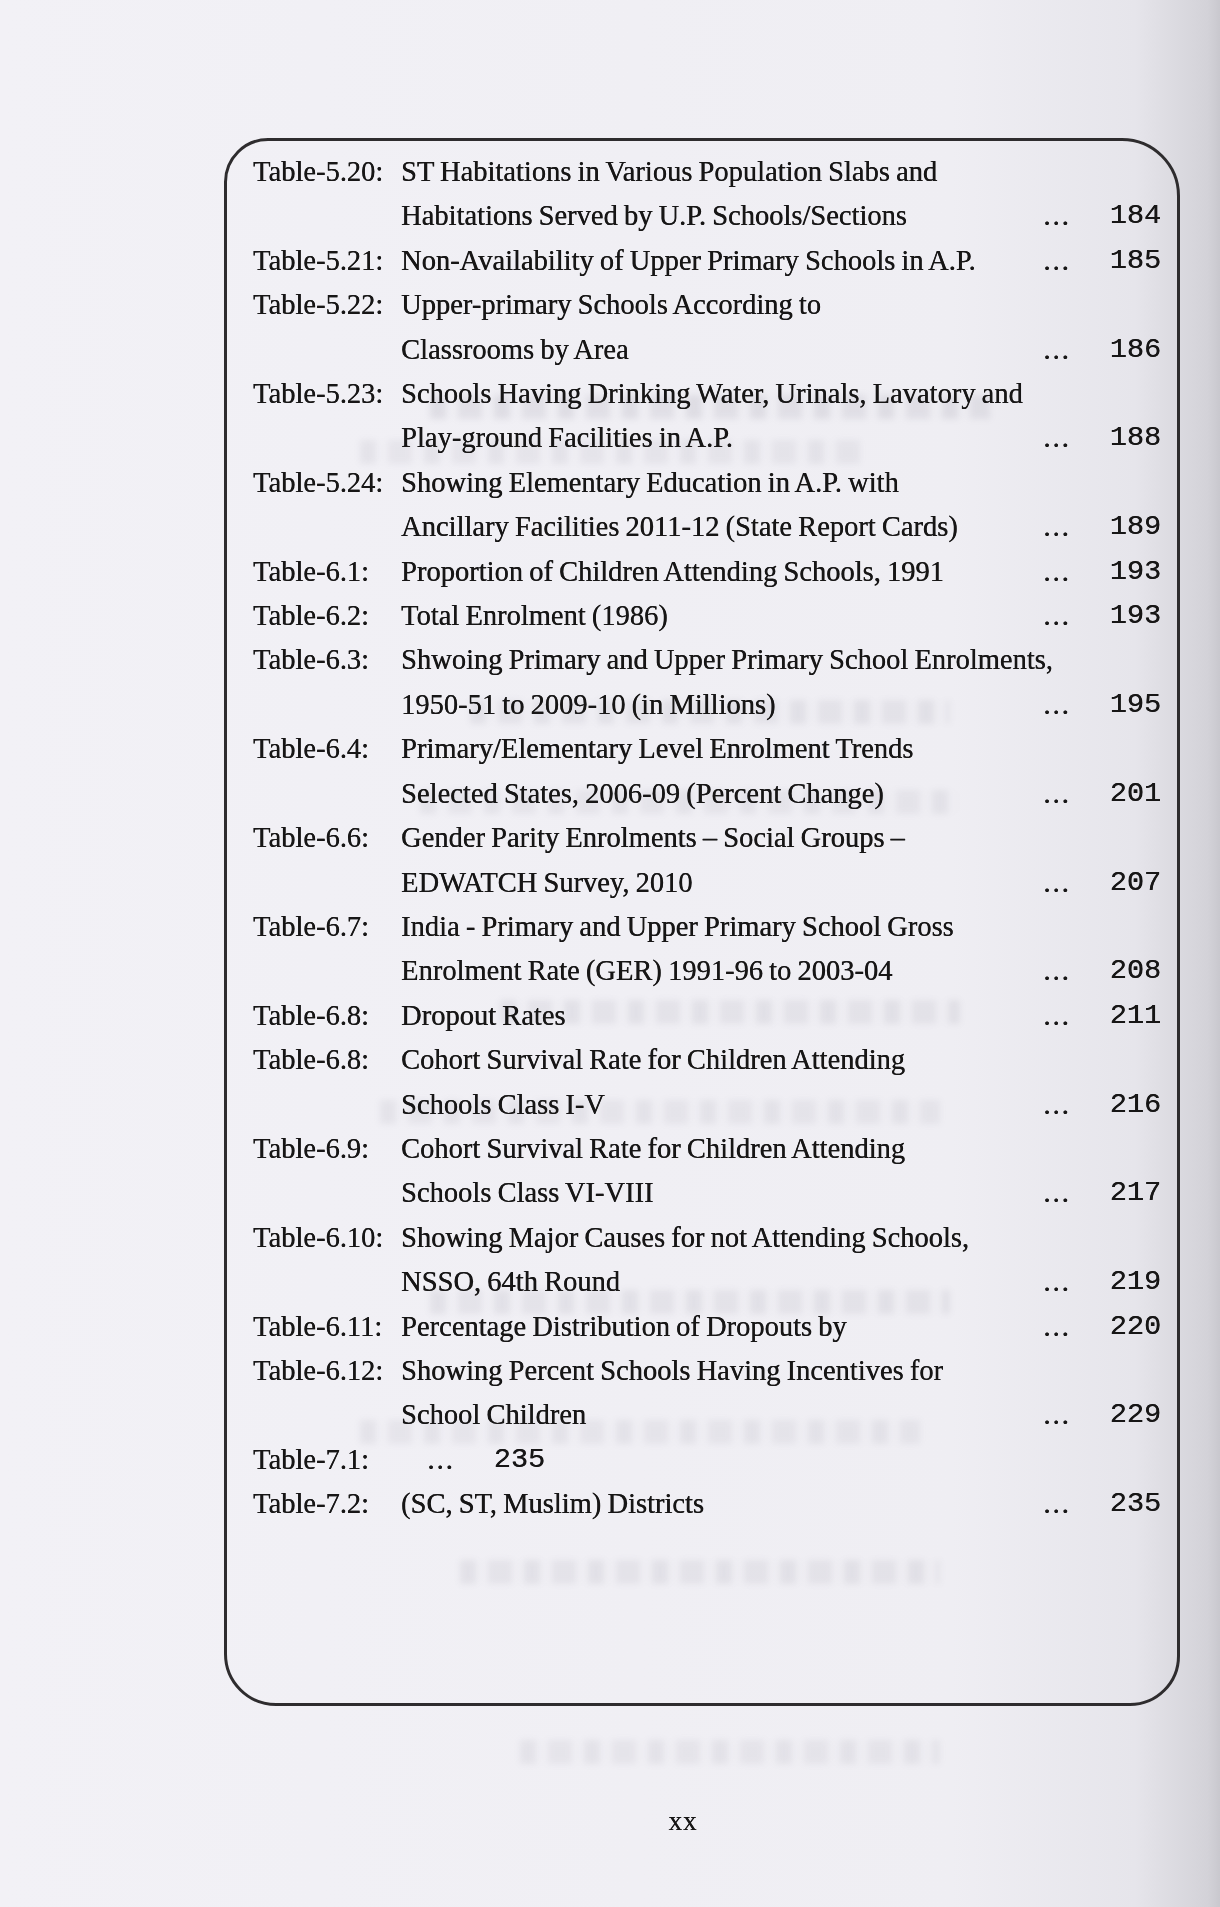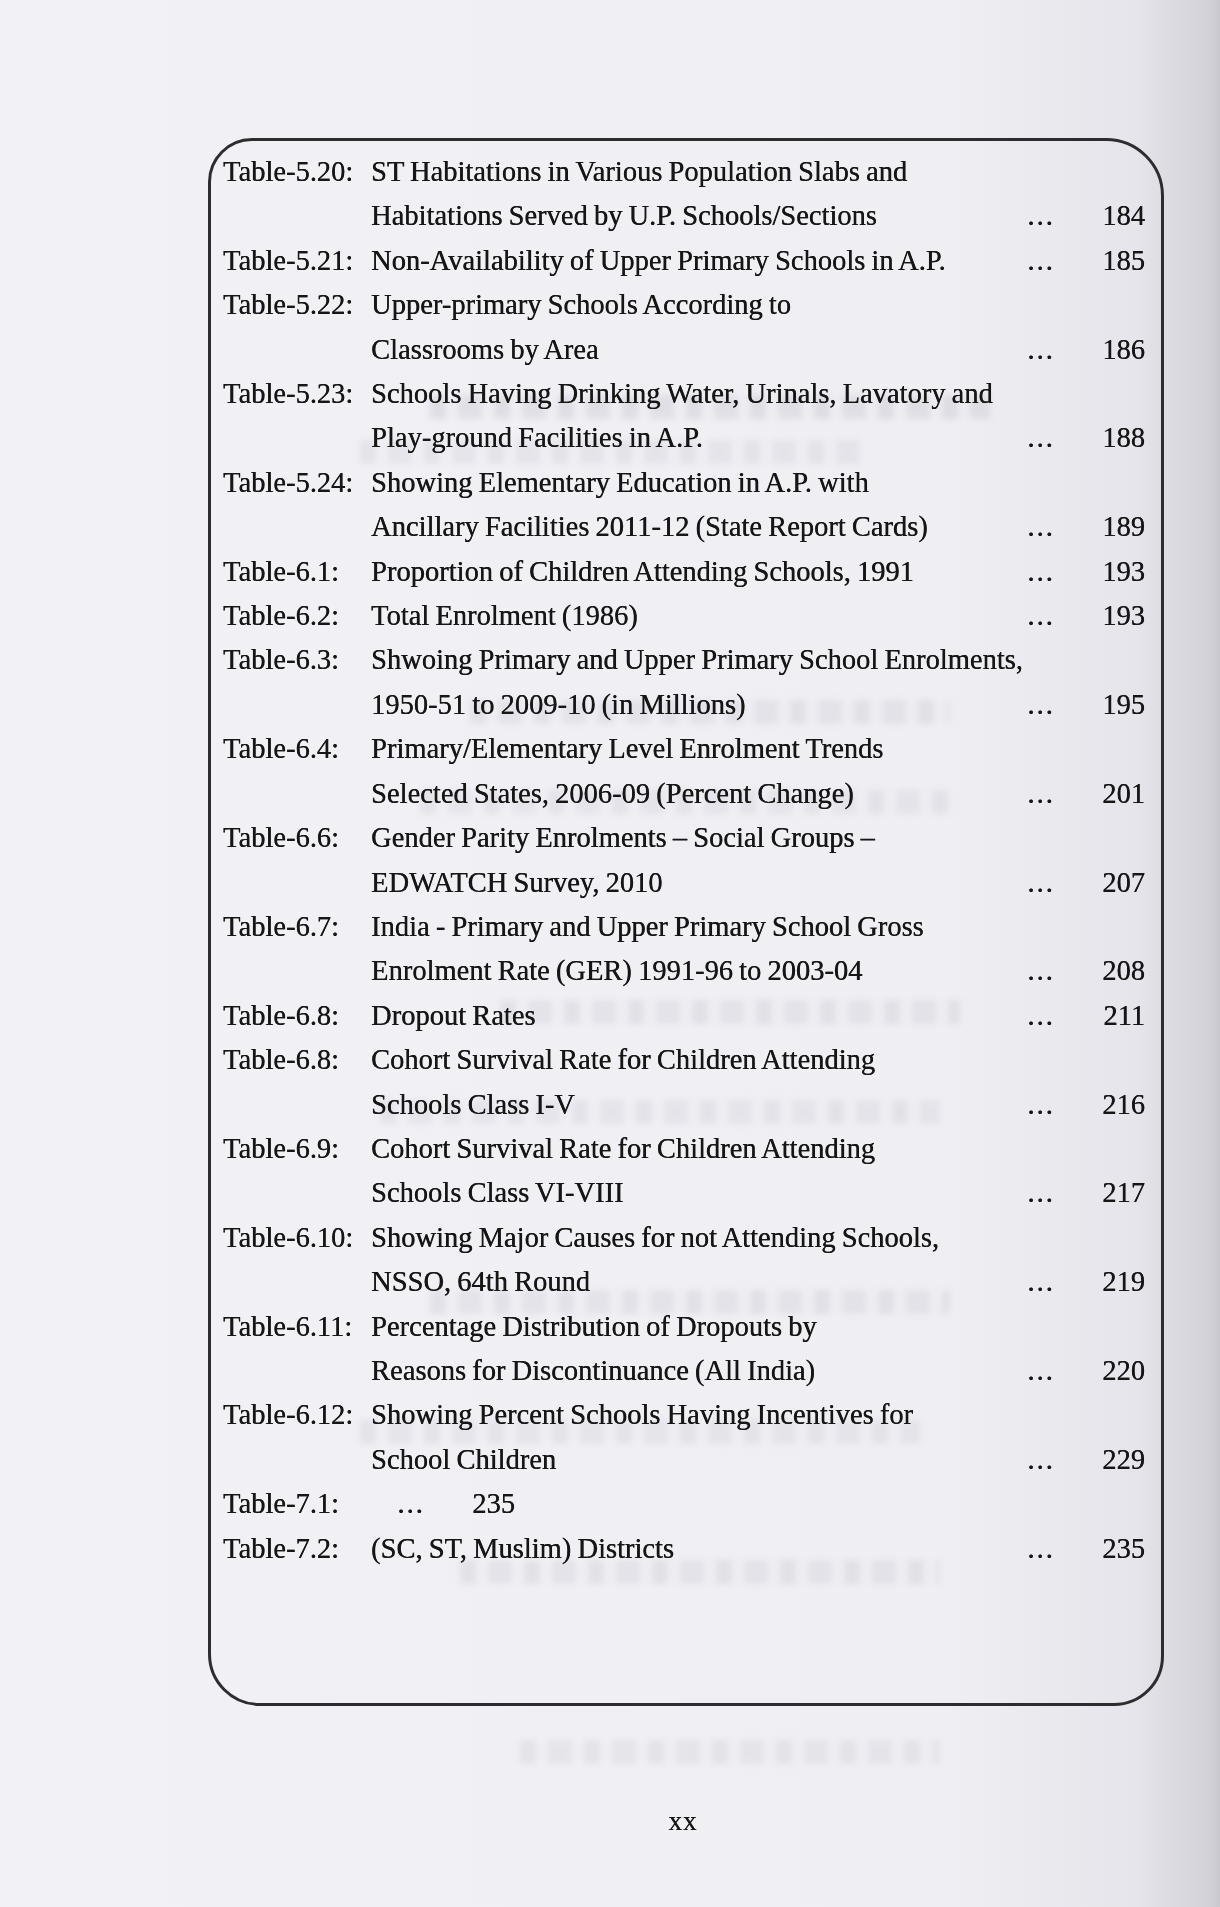--- a/index.html
+++ b/index.html
@@ -10,28 +10,28 @@
     position: relative;
     width: 1220px;
     height: 1907px;
     overflow: hidden;
     background: linear-gradient(90deg, #f2f1f6 0%, #efeef3 78%, #e6e5eb 93%, #d3d2d8 99%, #c9c8ce 100%);
     font-family: "Liberation Serif", serif;
     color: #171616;
   }
   .toc-box {
     position: absolute;
-    left: 208px;
+    left: 224px;
     top: 138px;
     width: 956px;
     height: 1568px;
     box-sizing: border-box;
     border: 3px solid #2e2c2e;
     border-radius: 44px 58px 50px 52px;
-    padding: 9px 16px 0 12px;
+    padding: 9px 16px 0 26px;
     background: transparent;
   }
   .toc-rows { position: relative; z-index: 2; }
   .row {
     display: flex;
     align-items: stretch;
     font-size: 28.5px;
     line-height: 44.4px;
     text-shadow: 0.35px 0 0 currentColor;
     word-spacing: -1px;
@@ -52,20 +52,21 @@
     flex: 0 0 80px;
     align-self: flex-end;
     text-align: center;
     letter-spacing: 2px;
   }
   .page {
     width: 64px;
     flex: 0 0 64px;
     align-self: flex-end;
     text-align: right;
+    font-family: Liberation Mono, monospace;
   }
   .footer-page-number {
     position: absolute;
     top: 1806px;
     left: 683px;
     transform: translateX(-50%);
     font-size: 27px;
     letter-spacing: 1px;
     text-shadow: 0.35px 0 0 currentColor;
   }
@@ -237,21 +238,20 @@
           <div class="line">Showing Major Causes for not Attending Schools,</div>
           <div class="line">NSSO, 64th Round</div>
         </div>
     <div class="dots">...</div>
     <div class="page">219</div>
   </div>
       <div class="row">
     <div class="label">Table-6.11:</div>
     <div class="title">
           <div class="line">Percentage Distribution of Dropouts by</div>
-          <div class="line">Reasons for Discontinuance (All India)</div>
         </div>
     <div class="dots">...</div>
     <div class="page">220</div>
   </div>
       <div class="row">
     <div class="label">Table-6.12:</div>
     <div class="title">
           <div class="line">Showing Percent Schools Having Incentives for</div>
           <div class="line">School Children</div>
         </div>

